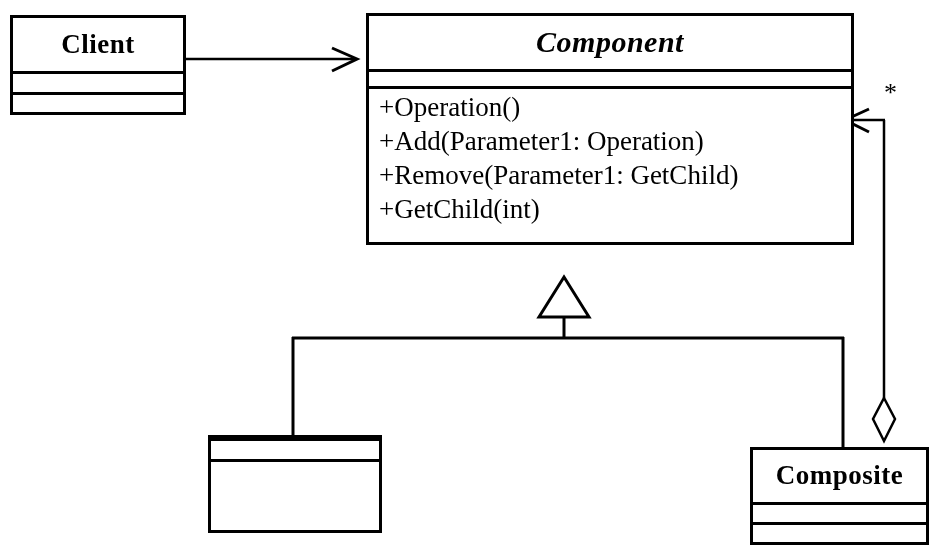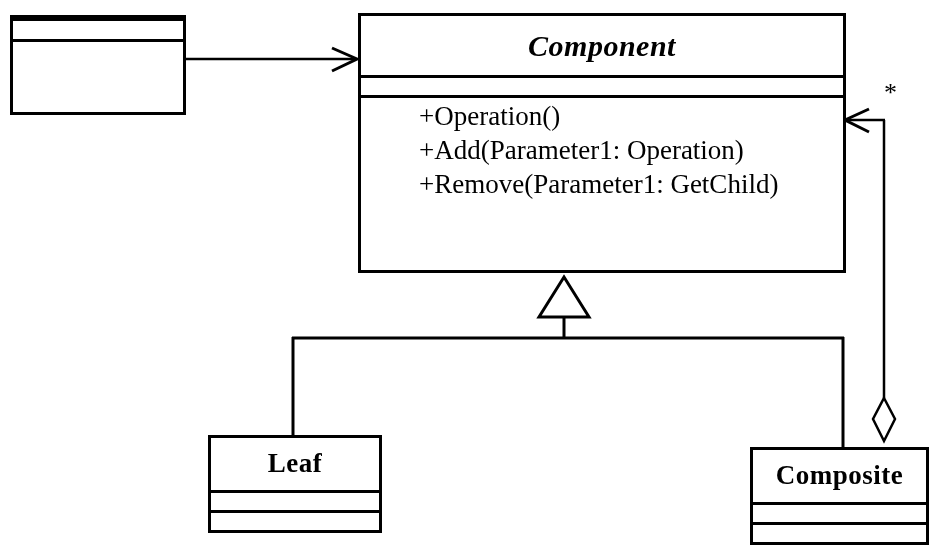--- a/index.html
+++ b/index.html
@@ -54,32 +54,31 @@
     background: #ffffff;
   }
   .compartment.ops {
     padding: 2px 0 0 10px;
     text-align: left;
     color: #000000;
   }
   .op-line {
     white-space: nowrap;
     line-height: 1.0;
-    margin-left: 48px;
   }
   
   #client-class {
     left: 10px; top: 15px; width: 176px; height: 100px;
   }
   #client-class .class-name { height: 55px; font-size: 27px; }
   #client-class .compartment.c1 { height: 21px; }
   #client-class .compartment.c2 { height: 21px; }
 
   #component-class {
-    left: 358px; top: 13px; width: 488px; height: 260px;
+    left: 366px; top: 13px; width: 488px; height: 232px;
   }
   #component-class .class-name { height: 60px; font-size: 30px; }
   #component-class .compartment.c1 { height: 20px; }
   #component-class .compartment.ops { height: 177px; font-size: 27px; }
   #component-class .op-line { padding: 3px 0 4px 0; }
 
   #leaf-class {
     left: 208px; top: 435px; width: 174px; height: 98px;
   }
   #leaf-class .class-name { height: 54px; font-size: 27px; }
@@ -141,36 +140,37 @@
 
       <line x1="885" y1="120" x2="847" y2="120" stroke="#000000" stroke-width="2.5"></line>
 
       <polyline points="869,109 845,120 869,132" fill="none" stroke="#000000" stroke-width="3" stroke-linecap="butt" stroke-linejoin="miter"></polyline>
     </g>
   </svg>
 
   <div class="multiplicity" id="multiplicity-star">*</div>
 
   <div class="uml-class" id="client-class">
+    <div class="class-name concrete">Client</div>
     <div class="compartment c1"></div>
     <div class="compartment c2"></div>
   </div>
 
   <div class="uml-class" id="component-class">
     <div class="class-name abstract">Component</div>
     <div class="compartment c1"></div>
     <div class="compartment ops">
       <div class="op-line">+Operation()</div>
       <div class="op-line">+Add(Parameter1: Operation)</div>
       <div class="op-line">+Remove(Parameter1: GetChild)</div>
+      <div class="op-line">+GetChild(int)</div>
     </div>
   </div>
 
   <div class="uml-class" id="leaf-class">
-    <div class="class-name concrete">Leaf</div>
     <div class="compartment c1"></div>
     <div class="compartment c2"></div>
   </div>
 
   <div class="uml-class" id="composite-class">
     <div class="class-name concrete">Composite</div>
     <div class="compartment c1"></div>
     <div class="compartment c2"></div>
   </div>
 

